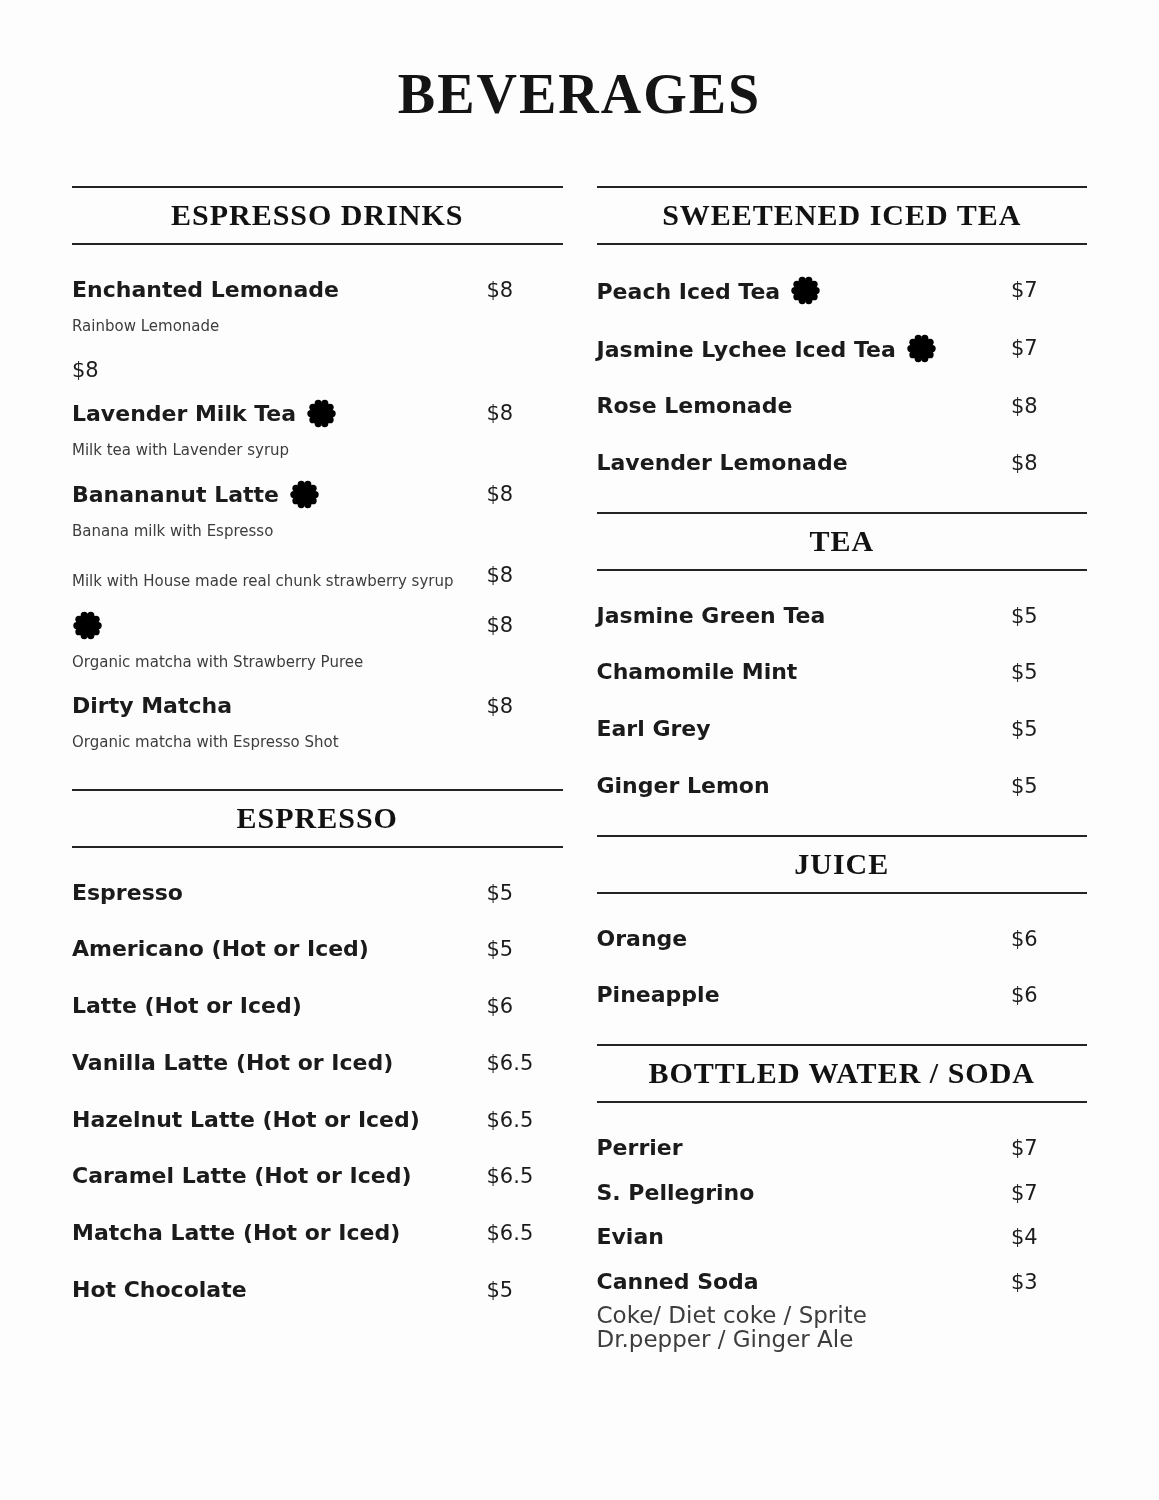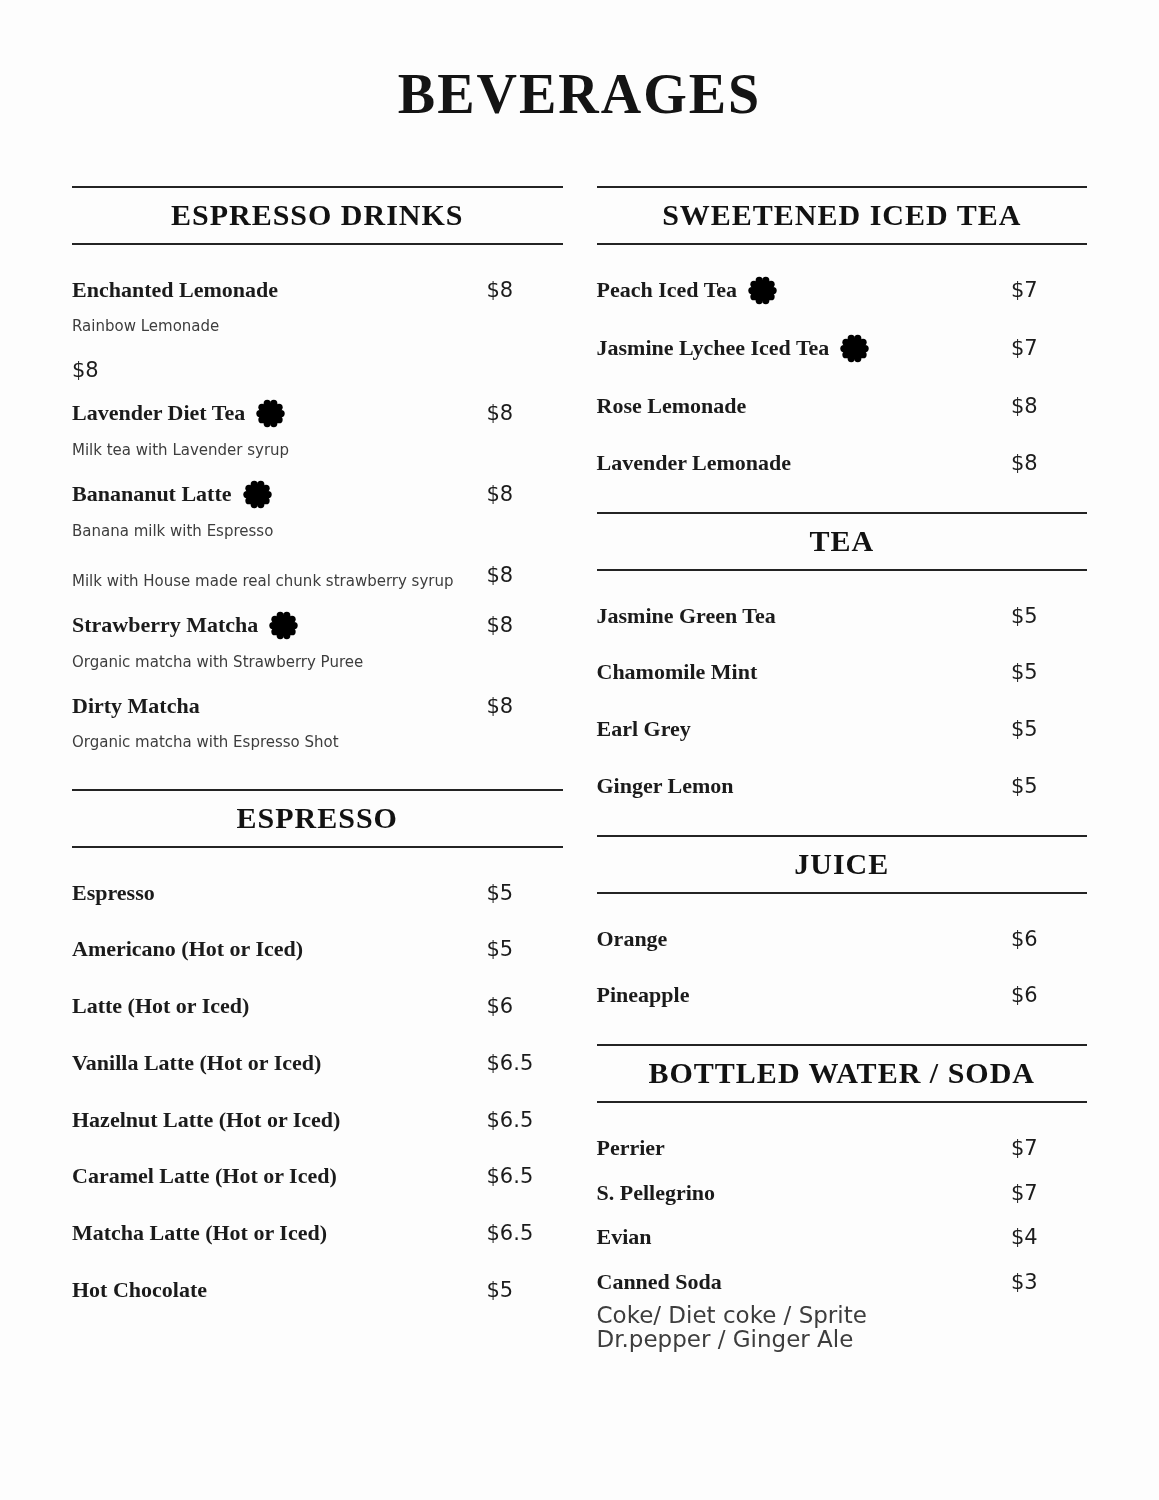--- a/index.html
+++ b/index.html
@@ -41,21 +41,21 @@
     font-size: 30px;
     letter-spacing: 1px;
     color: #121212;
   }
 
   .item { display: flex; align-items: flex-start; margin-bottom: 27px; }
   .sig .item { margin-bottom: 16px; }
   .tight .item { margin-bottom: 15px; }
 
   .item-main { flex: 1; padding-right: 8px; }
-  .item-name-row { display: flex; align-items: flex-start; gap: 10px; font-family: Liberation Serif, serif; }
+  .item-name-row { display: flex; align-items: flex-end; gap: 10px; }
   .item-name {
     font-size: 22px;
     font-weight: 600;
     line-height: 1.35;
     color: #1b1b1b;
   }
   .sig .item-name, .tight .item-name { font-weight: 700; }
 
   .item-desc {
     font-size: 15px;
@@ -126,21 +126,21 @@
           <div class="item-price">$8</div>
         </div>
 
         <div class="item">
           <div class="item-price">$8</div>
         </div>
 
         <div class="item">
           <div class="item-main">
             <div class="item-name-row">
-              <span class="item-name">Lavender Diet Tea</span>
+              <span class="item-name">Lavender Milk Tea</span>
               <svg class="badge" viewBox="0 0 24 24">
                   <use href="#thumb-badge"></use>
                 </svg>
             </div>
             <div class="item-desc">Milk tea with Lavender syrup</div>
           </div>
           <div class="item-price">$8</div>
         </div>
 
         <div class="item">
@@ -159,21 +159,20 @@
         <div class="item">
           <div class="item-main">
             <div class="item-desc">Milk with House made real chunk strawberry syrup</div>
           </div>
           <div class="item-price">$8</div>
         </div>
 
         <div class="item">
           <div class="item-main">
             <div class="item-name-row">
-              <span class="item-name">Strawberry Matcha</span>
               <svg class="badge" viewBox="0 0 24 24">
                   <use href="#thumb-badge"></use>
                 </svg>
             </div>
             <div class="item-desc">Organic matcha with Strawberry Puree</div>
           </div>
           <div class="item-price">$8</div>
         </div>
 
         <div class="item">

